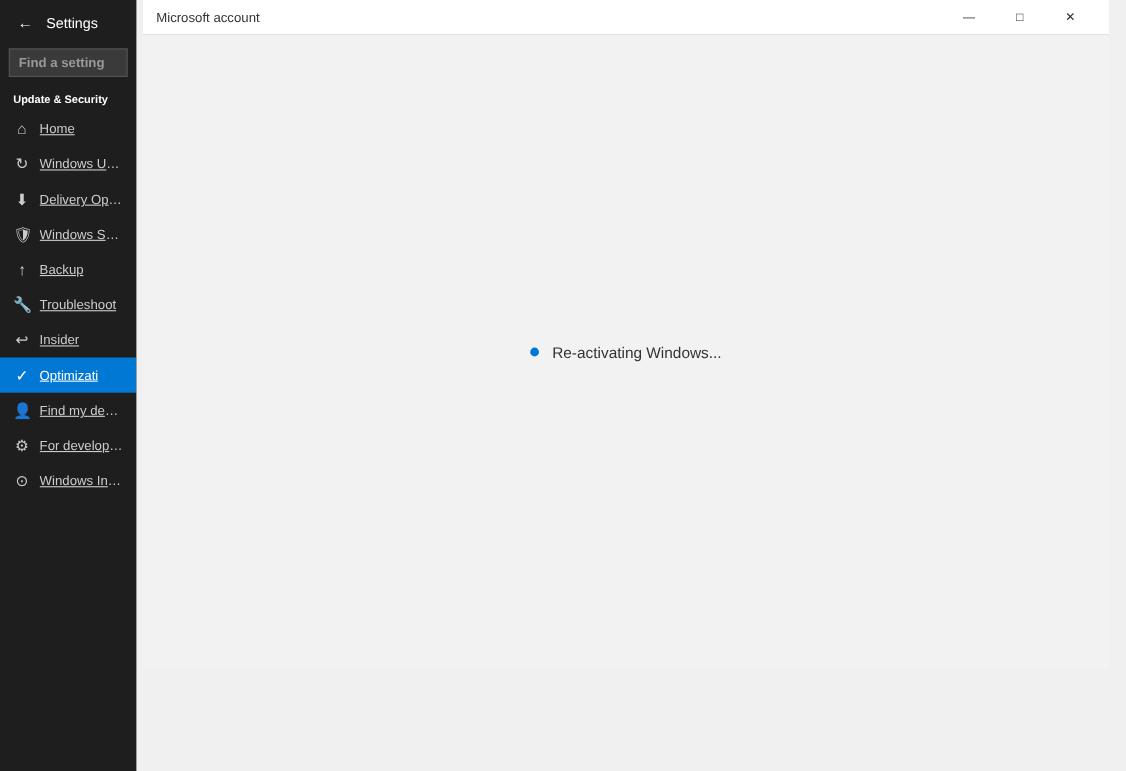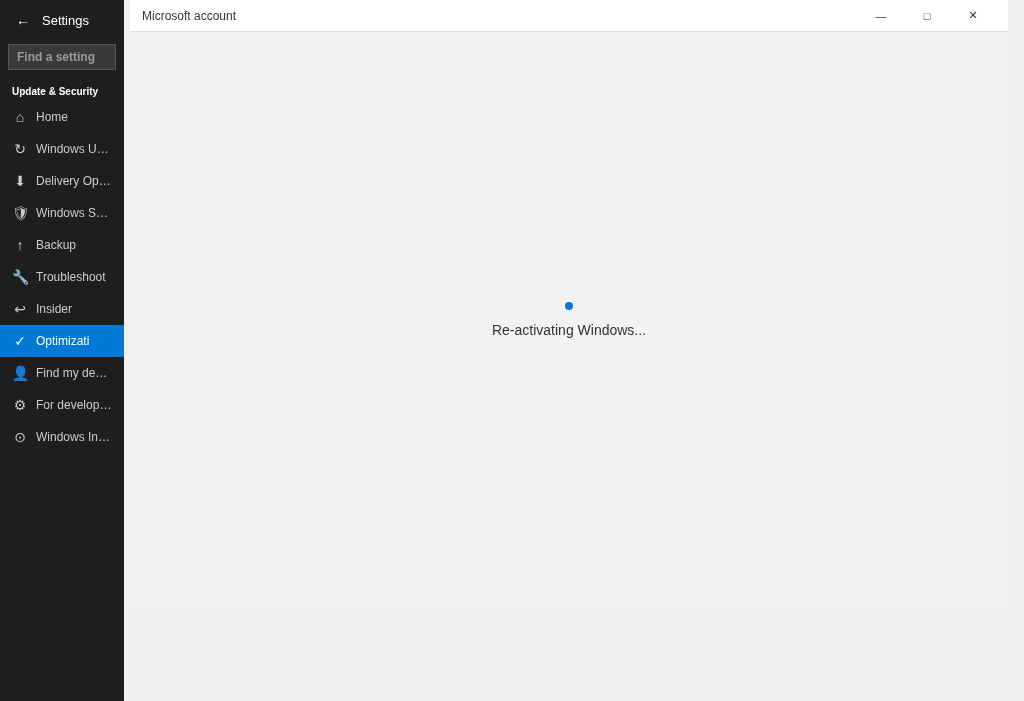--- a/index.html
+++ b/index.html
@@ -102,20 +102,21 @@
       font-size: 14px;
       flex-shrink: 0;
       width: 16px;
       text-align: center;
     }
 
     .nav-label {
       font-size: 12px;
       overflow: hidden;
       text-overflow: ellipsis;
+      text-decoration: underline;
     }
 
     
     .main-area {
       flex: 1;
       display: flex;
       flex-direction: column;
       background: #f0f0f0;
     }
 
@@ -169,21 +170,21 @@
       flex: 1;
       display: flex;
       flex-direction: column;
       align-items: center;
       justify-content: center;
       background: #f2f2f2;
     }
 
     .loading-container {
       display: flex;
-      flex-direction: column;
+      flex-direction: row;
       align-items: center;
       gap: 12px;
     }
 
     .loading-dot {
       width: 8px;
       height: 8px;
       background: #0078d4;
       border-radius: 50%;
       position: relative;

